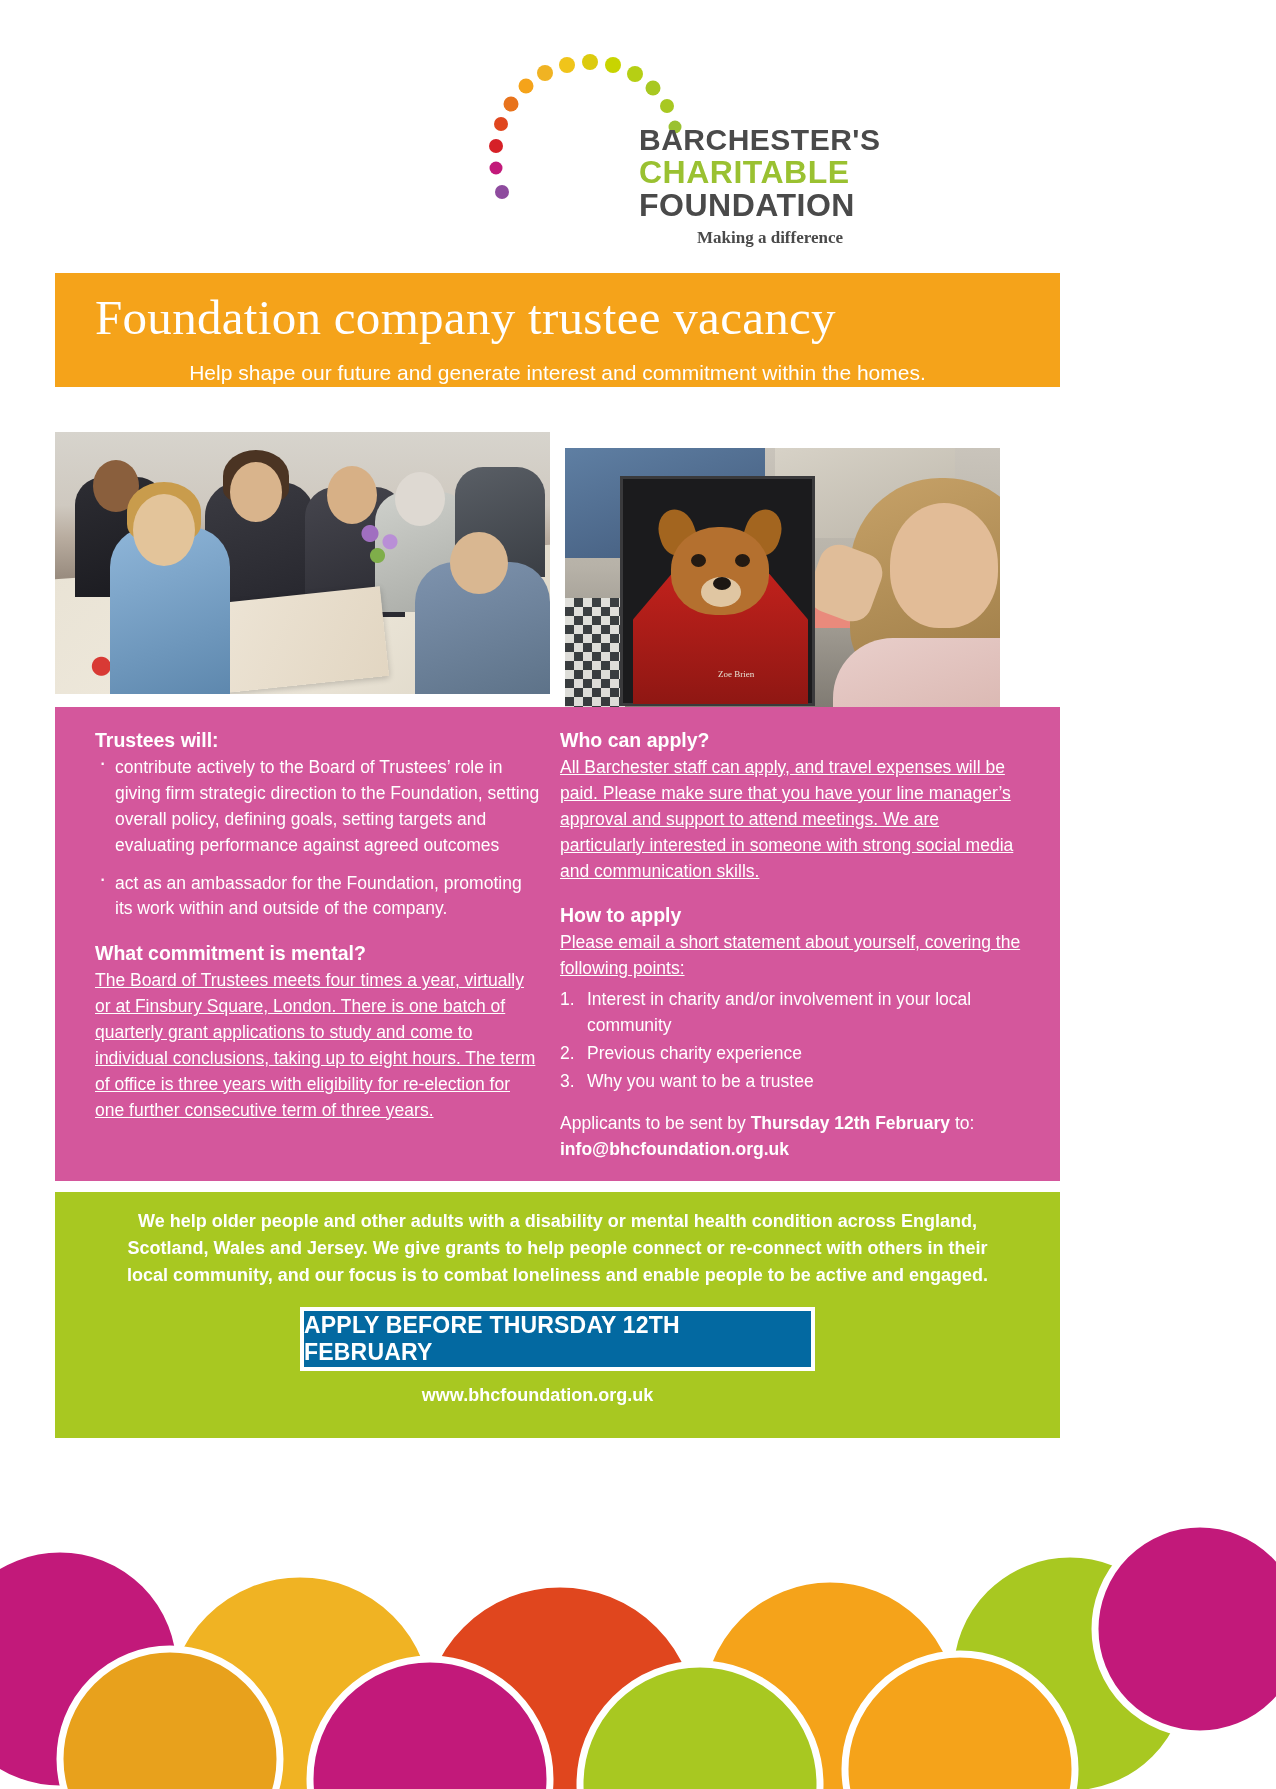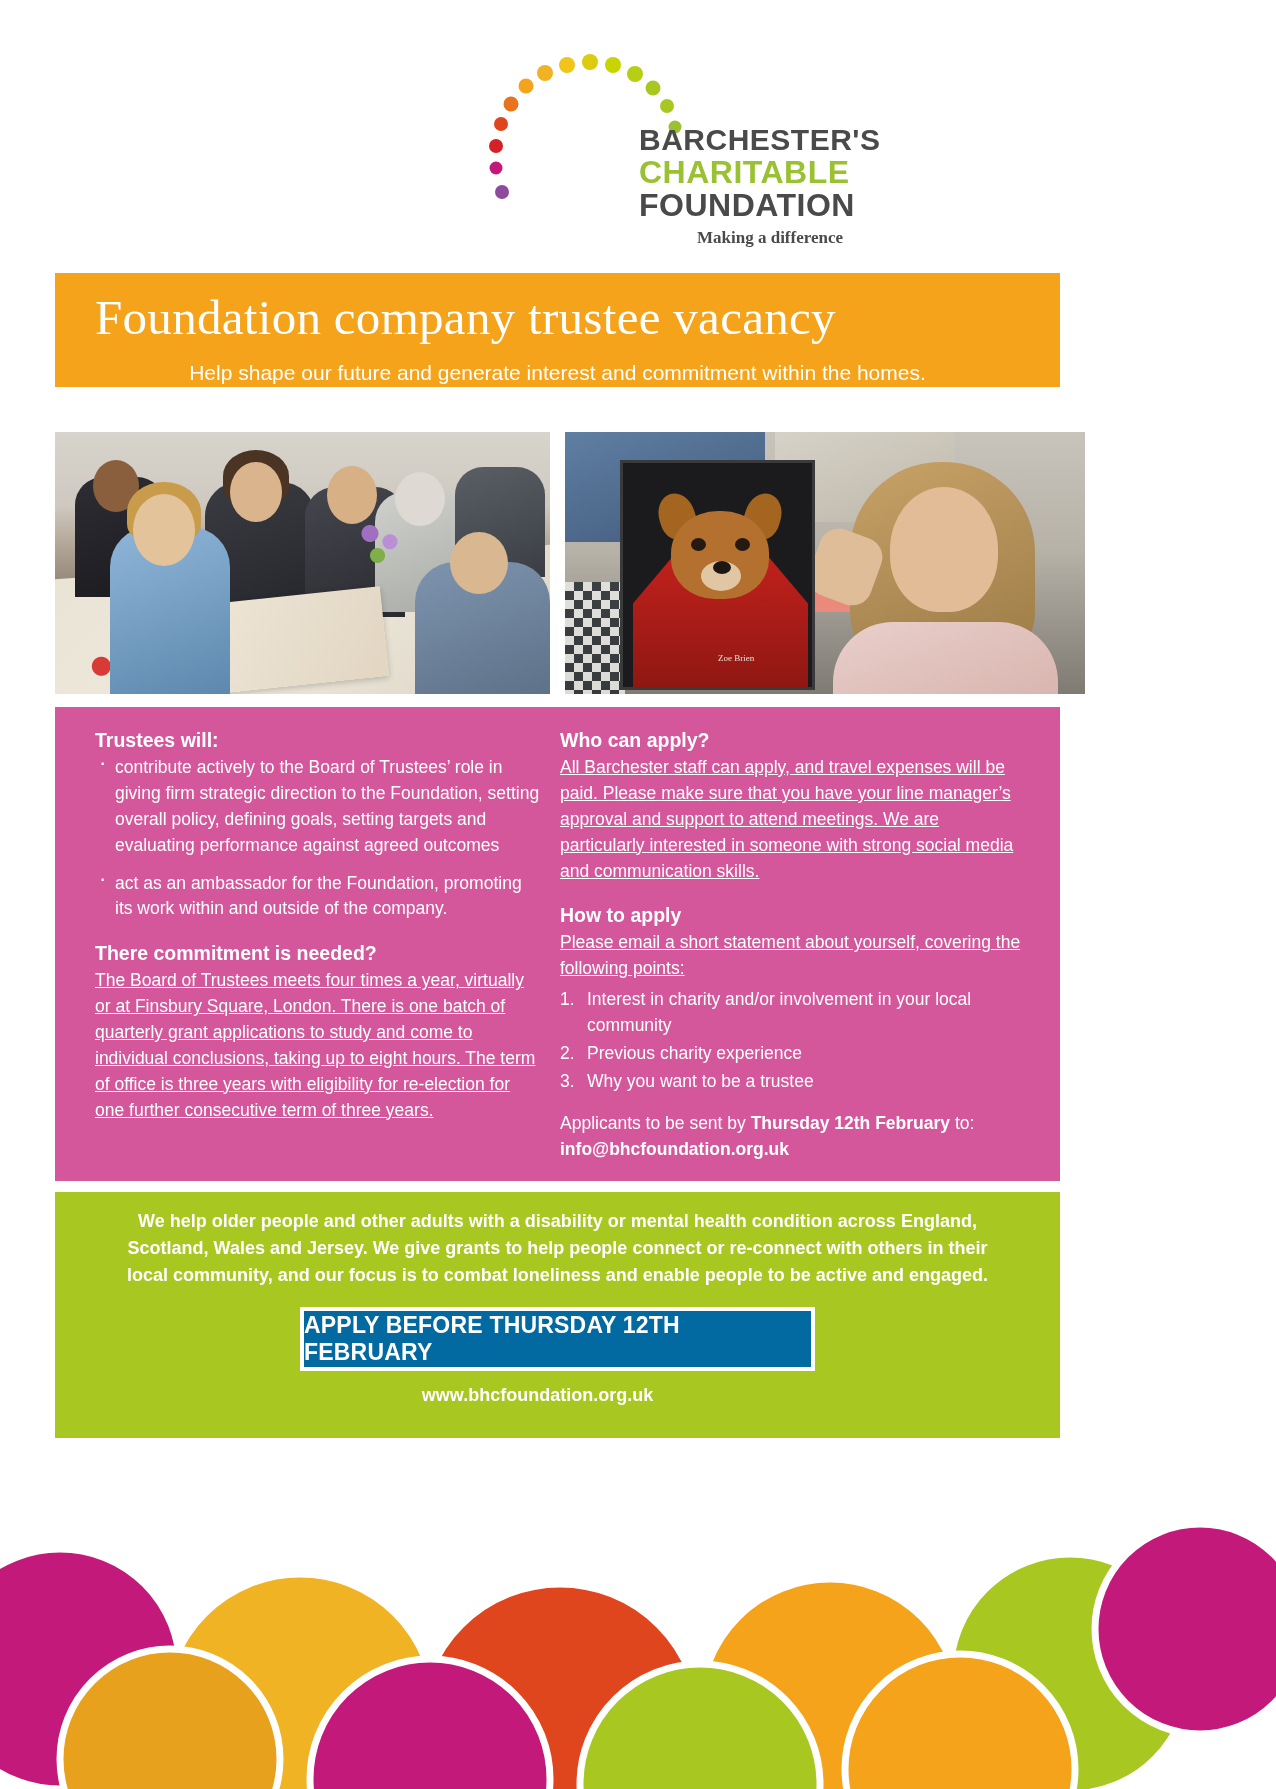--- a/index.html
+++ b/index.html
@@ -73,21 +73,21 @@
     text-align: center;
     margin-top: 16px;
   }
 
   
   .photos { position: absolute; left: 55px; top: 432px; width: 1005px; height: 262px; }
   .photo {
     position: absolute; top: 0; height: 262px; overflow: hidden;
   }
   .photo-left  { left: 0; width: 495px; background: #9b8f84; }
-  .photo-right { left: 510px; width: 520px; background: #8b8d8a; }
+  .photo-right { left: 510px; width: 435px; background: #8b8d8a; margin-top: 16px; }
 
   
   .ph-l-bg {
     position: absolute; inset: 0;
     background:
       linear-gradient(180deg, #d7d4cd 0%, #cfc9c0 28%, #b9ada0 40%, #9a8d80 55%, #8a7d71 100%);
   }
   .ph-l-table {
     position: absolute; left: -20px; top: 130px; width: 540px; height: 150px;
     background:
@@ -314,21 +314,21 @@
 </div>
 
 <div class="pink-panel">
 
   <div class="col-left">
     <div class="h-sub">Trustees will:</div>
     <ul class="bullets">
       <li>contribute actively to the Board of Trustees’ role in giving firm strategic direction to the Foundation, setting overall policy, defining goals, setting targets and evaluating performance against agreed outcomes</li>
       <li>act as an ambassador for the Foundation, promoting its work within and outside of the company.</li>
     </ul>
-    <div class="h-sub mt">There commitment is needed?</div>
+    <div class="h-sub mt">What commitment is mental?</div>
     <p class="p-body">The Board of Trustees meets four times a year, virtually or at Finsbury Square, London. There is one batch of quarterly grant applications to study and come to individual conclusions, taking up to eight hours. The term of office is three years with eligibility for re-election for one further consecutive term of three years.</p>
   </div>
 
   <div class="col-right">
     <div class="h-sub">Who can apply?</div>
     <p class="p-body">All Barchester staff can apply, and travel expenses will be paid. Please make sure that you have your line manager’s approval and support to attend meetings. We are particularly interested in someone with strong social media and communication skills.</p>
 
     <div class="h-sub mt">How to apply</div>
     <p class="p-body">Please email a short statement about yourself, covering the following points:</p>
     <ol class="numlist">

